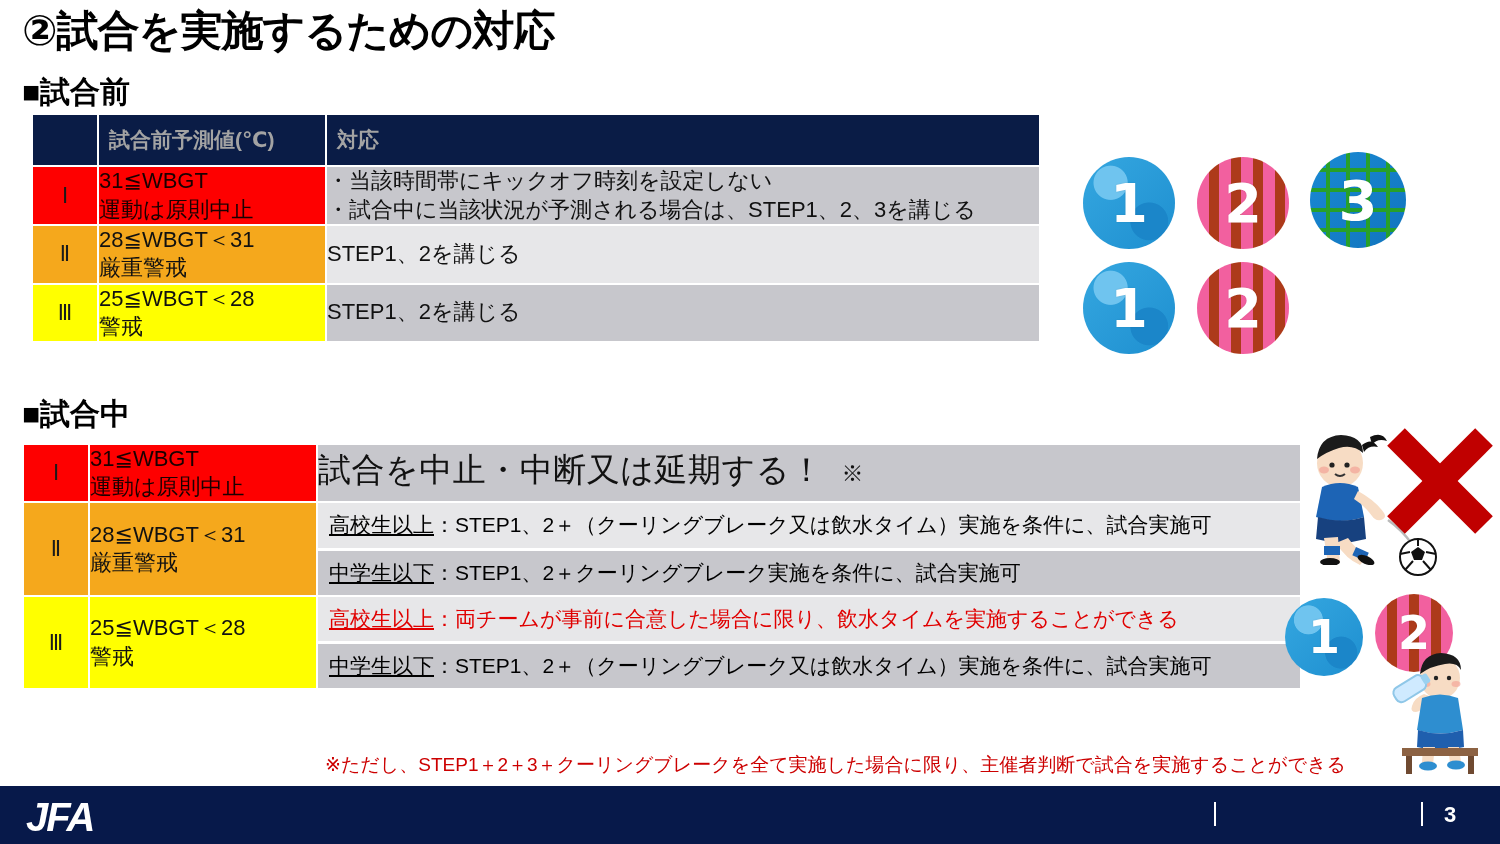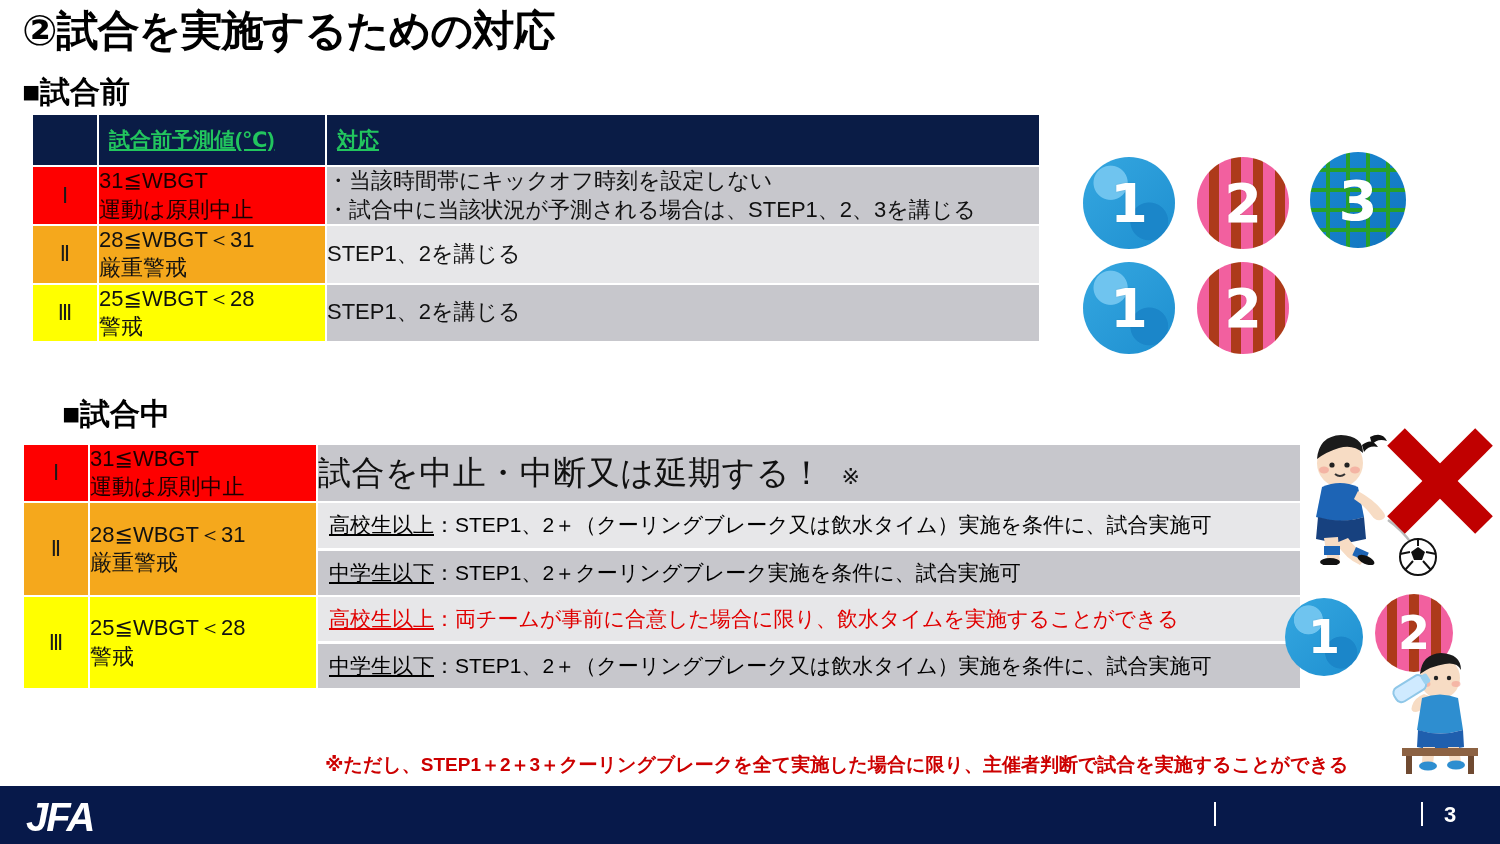--- a/index.html
+++ b/index.html
@@ -29,49 +29,48 @@
   }
   .section-head {
     position: absolute;
     left: 22px;
     font-size: 30px;
     font-weight: bold;
     line-height: 1.05;
     white-space: nowrap;
   }
   #sec-pre  { top: 76px; }
-  #sec-during { top: 398px; margin-left: 40px; }
+  #sec-during { top: 398px; }
 
   
   .wbgt-table {
     position: absolute;
     border-collapse: collapse;
     table-layout: fixed;
     background: #ffffff;
   }
   #table-pre   { left: 31px; top: 113px;  width: 1010px; }
   #table-during{ left: 22px; top: 443px;  width: 1280px; }
 
   .wbgt-table td, .wbgt-table th {
     border: 2px solid #ffffff;
     padding: 0;
     vertical-align: middle;
   }
 
   
   .hdr td {
     background: #0a1c46;
-    color: #22c55e;
+    color: #a3a3a3;
     font-size: 21px;
     font-weight: bold;
     height: 46px;
     padding: 2px 10px;
     text-align: left;
     white-space: nowrap;
-    text-decoration: underline;
   }
   .hdr td.blank { padding: 0; }
 
   
   .lvl {
     text-align: center;
     font-size: 21px;
     font-weight: normal;
     color: #1a1a1a;
     width: 66px;
@@ -100,20 +99,21 @@
     font-size: 22px;
     line-height: 1.3;
     padding: 7px 0 7px 11px;
     color: #111111;
     margin-top: 28px;
   }
   .resp-big {
     font-size: 33px;
     padding: 8px 0 8px 11px;
     letter-spacing: 0.5px;
+    font-family: Liberation Mono, monospace;
   }
   .resp-big .note-mark { font-size: 22px; margin-left: 18px; }
 
   
   .sub-wrap { display: block; }
   .sub-row {
     font-size: 21px;
     line-height: 1.25;
     padding: 9px 0 9px 11px;
     white-space: nowrap;
@@ -125,21 +125,21 @@
   .red-text { color: #e00000; }
 
   .resp-host { padding: 0 !important; background: #ec4899; }
 
   
   .footnote {
     position: absolute;
     left: 325px;
     top: 752px;
     font-size: 19px;
-    font-weight: bold;
+    font-weight: normal;
     color: #cc0000;
     white-space: nowrap;
   }
 
   
   .footer-bar {
     position: absolute;
     left: 0;
     bottom: 0;
     width: 1500px;

